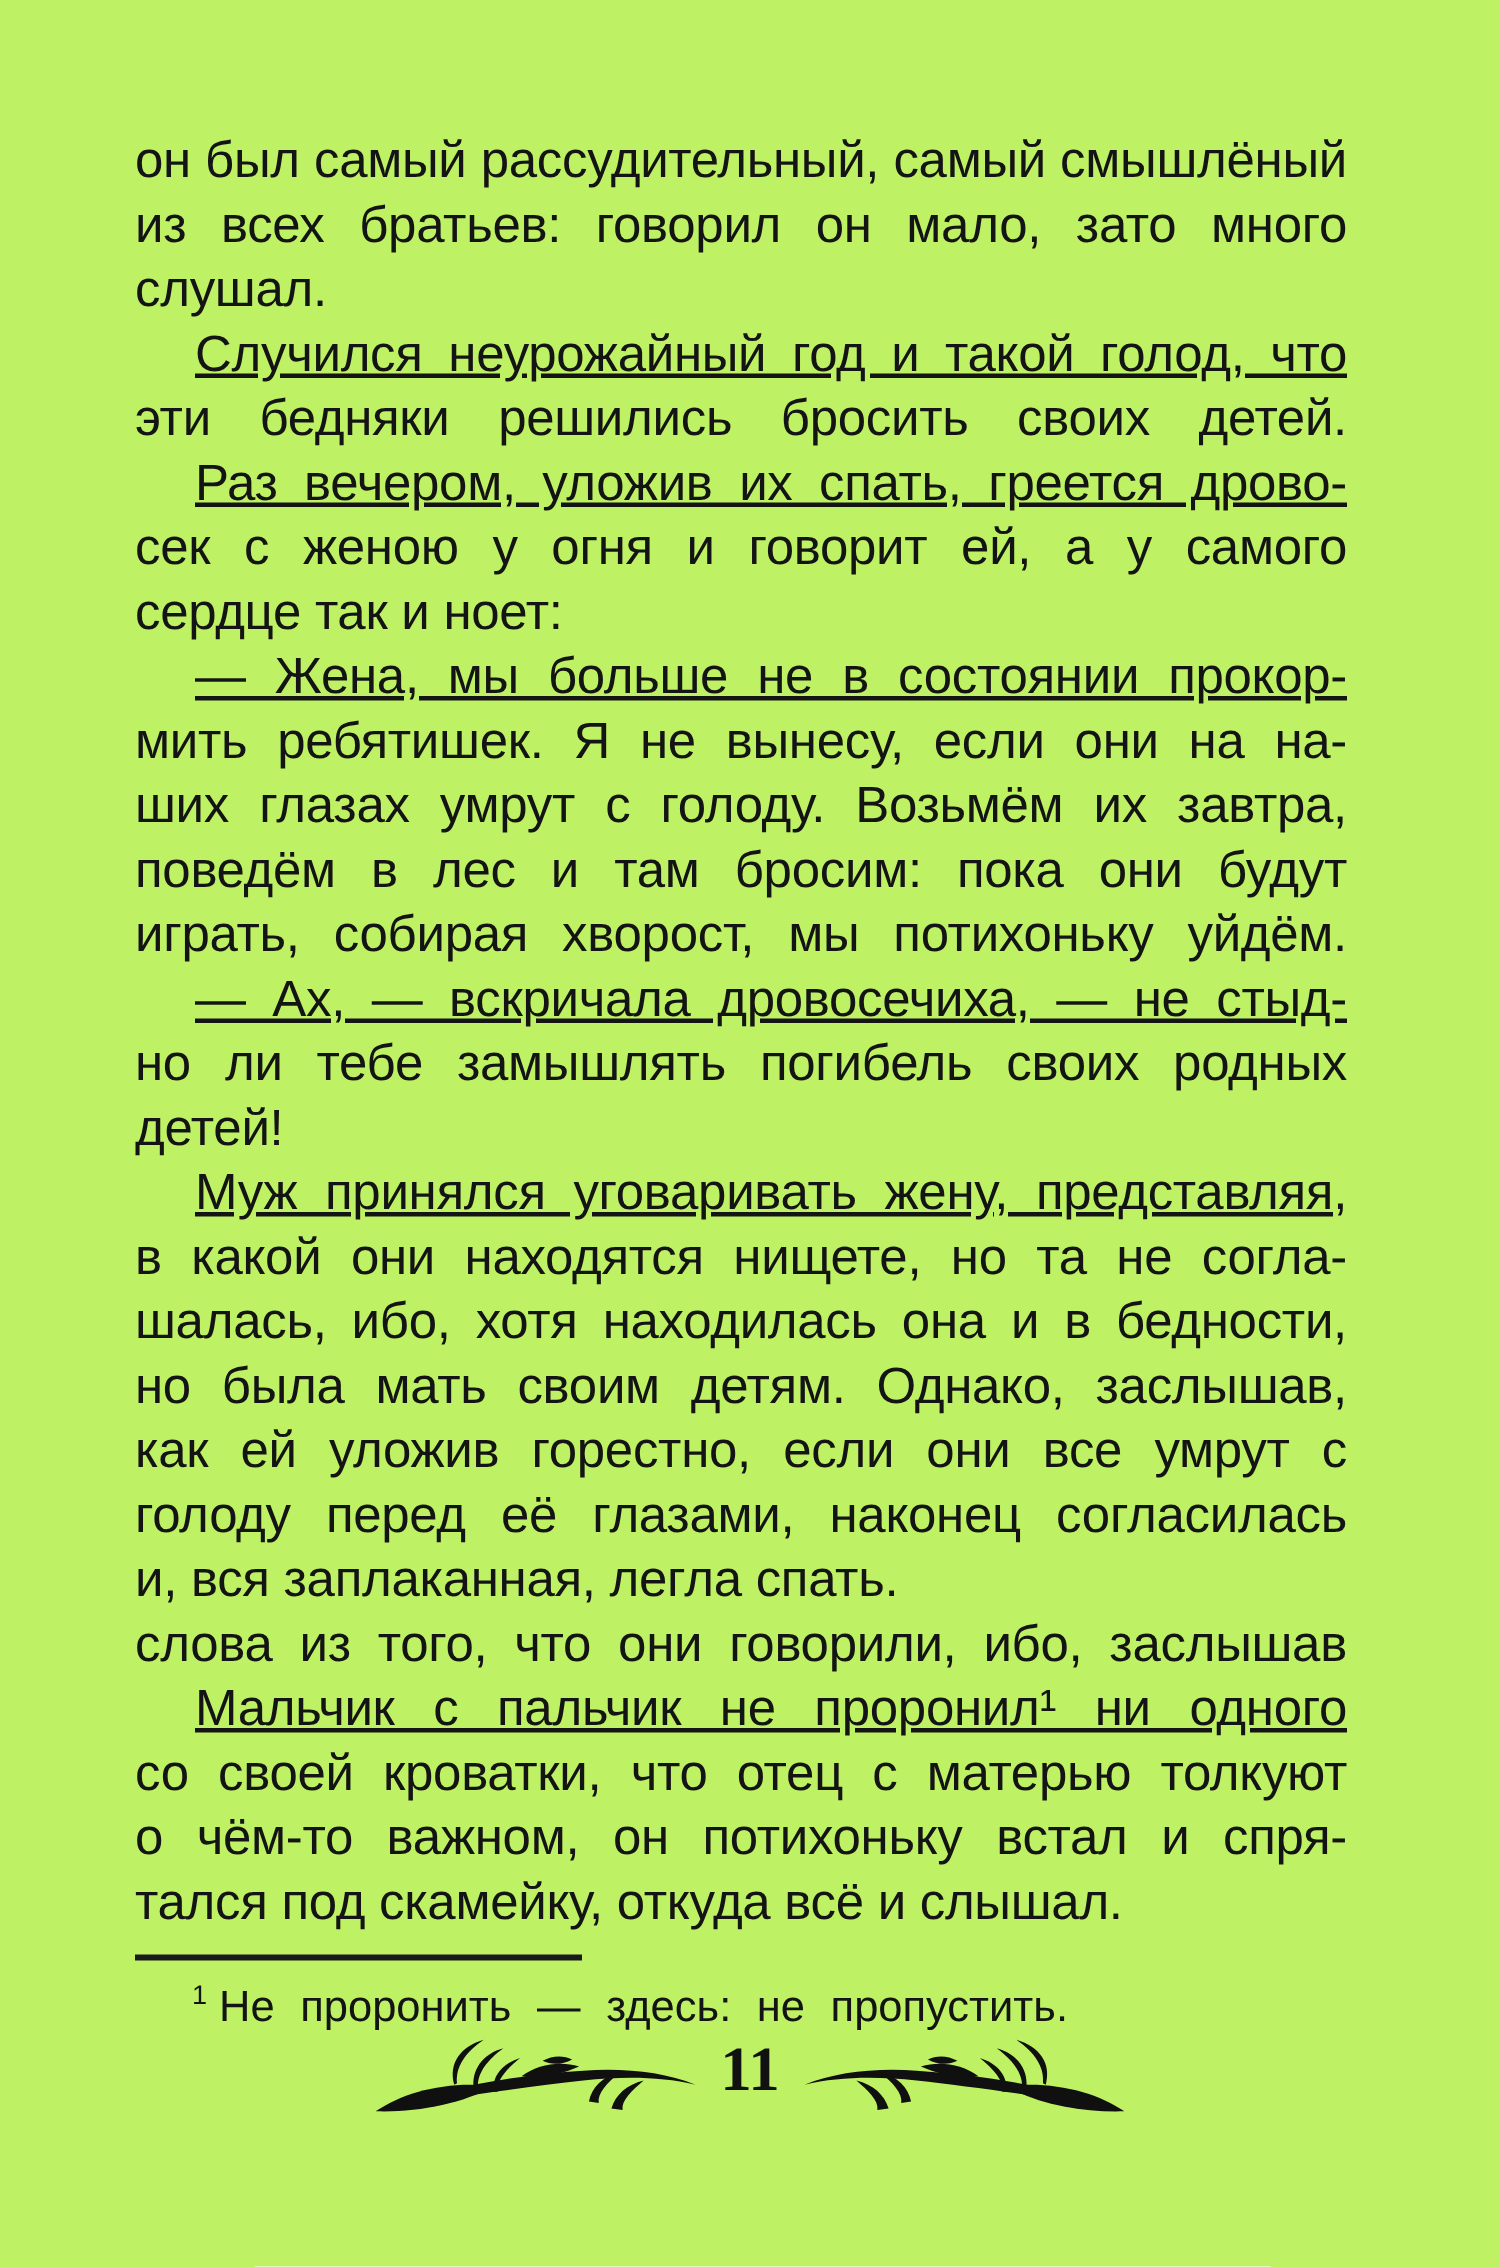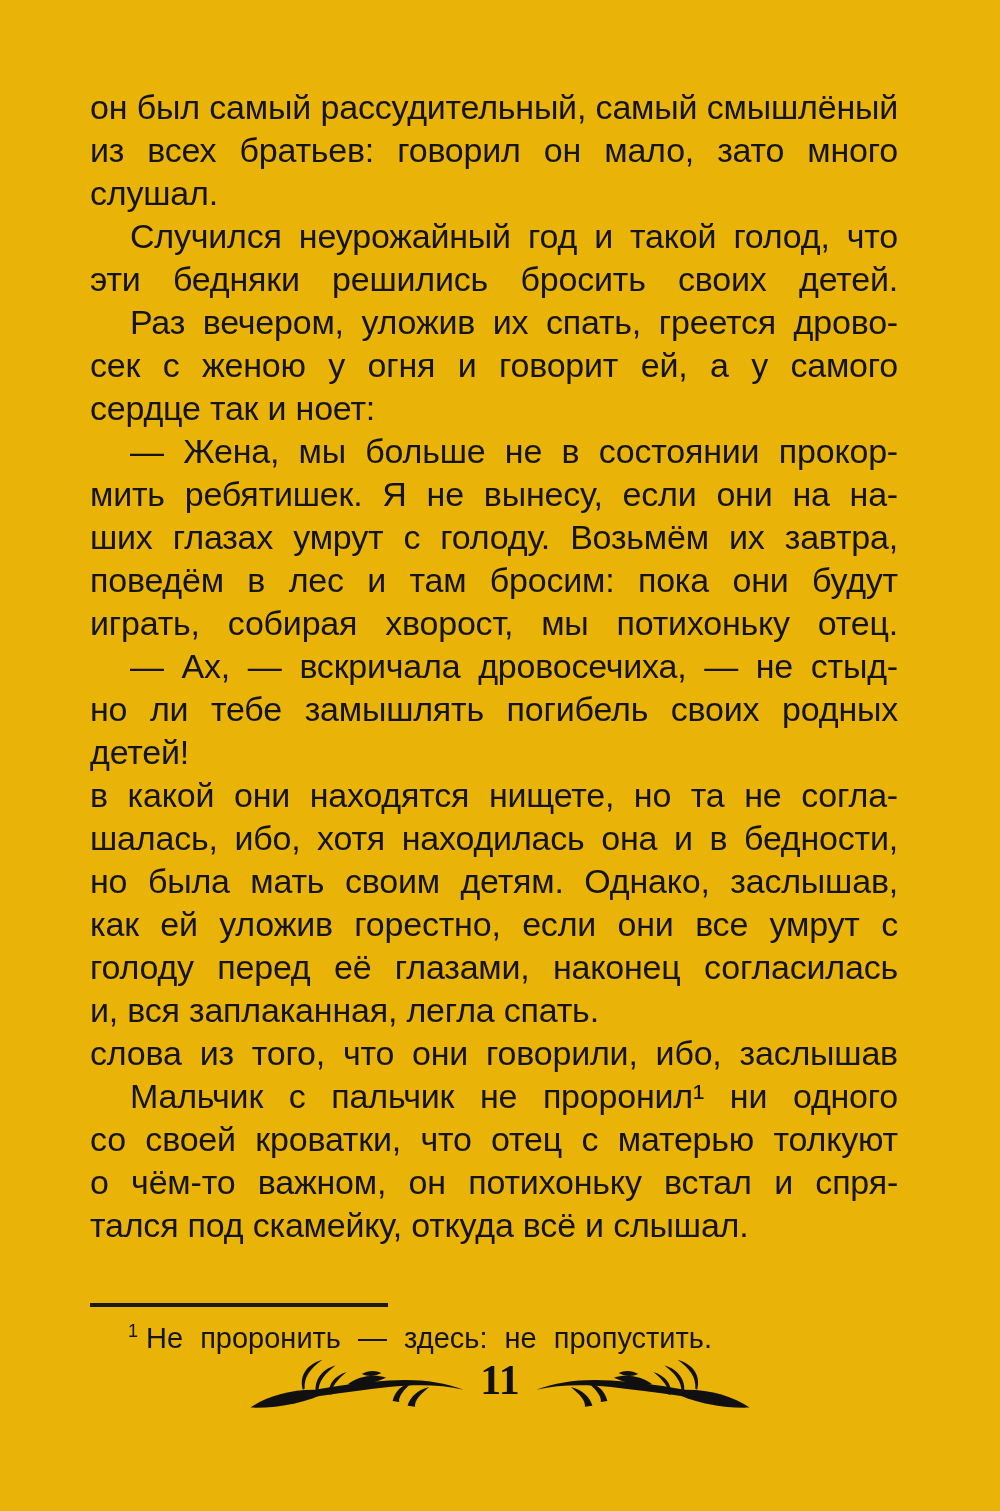--- a/index.html
+++ b/index.html
@@ -4,21 +4,21 @@
 <style>
   html, body {
     margin: 0;
     padding: 0;
     background: #ffffff;
   }
   .page {
     position: relative;
     width: 1000px;
     height: 1511px;
-    background: #eab308;
+    background: #bef264;
     color: #141414;
     font-family: "Liberation Sans", "DejaVu Sans", sans-serif;
     overflow: hidden;
   }
   .text-block {
     position: absolute;
     left: 90px;
     top: 86px;
     width: 808px;
   }
@@ -29,21 +29,21 @@
     letter-spacing: -0.2px;
     text-align: justify;
     text-align-last: justify;
     white-space: nowrap;
     color: #141414;
   }
   .line.final {
     text-align: right;
     text-align-last: left;
   }
-  .line.indent { text-indent: 40px; }
+  .line.indent { text-indent: 40px; text-decoration: underline; }
   .footnote-block {
     position: absolute;
     left: 90px;
     top: 1303px;
     width: 808px;
   }
   .footnote-rule {
     width: 298px;
     height: 4px;
     background: #1a1a1a;
@@ -106,30 +106,31 @@
       <div class="line indent">Раз вечером, уложив их спать, греется дрово-</div>
       <div class="line">сек с женою у огня и говорит ей, а у самого</div>
       <div class="line final">сердце так и ноет:</div>
     </div>
 
     <div class="para">
       <div class="line indent">— Жена, мы больше не в состоянии прокор-</div>
       <div class="line">мить ребятишек. Я не вынесу, если они на на-</div>
       <div class="line">ших глазах умрут с голоду. Возьмём их завтра,</div>
       <div class="line">поведём в лес и там бросим: пока они будут</div>
-      <div class="line">играть, собирая хворост, мы потихоньку отец.</div>
+      <div class="line">играть, собирая хворост, мы потихоньку уйдём.</div>
     </div>
 
     <div class="para">
       <div class="line indent">— Ах, — вскричала дровосечиха, — не стыд-</div>
       <div class="line">но ли тебе замышлять погибель своих родных</div>
       <div class="line final">детей!</div>
     </div>
 
     <div class="para">
+      <div class="line indent">Муж принялся уговаривать жену, представляя,</div>
       <div class="line">в какой они находятся нищете, но та не согла-</div>
       <div class="line">шалась, ибо, хотя находилась она и в бедности,</div>
       <div class="line">но была мать своим детям. Однако, заслышав,</div>
       <div class="line">как ей уложив горестно, если они все умрут с</div>
       <div class="line">голоду перед её глазами, наконец согласилась</div>
       <div class="line final">и, вся заплаканная, легла спать.</div>
     </div>
 
     <div class="para">
       <div class="line">слова из того, что они говорили, ибо, заслышав</div>

